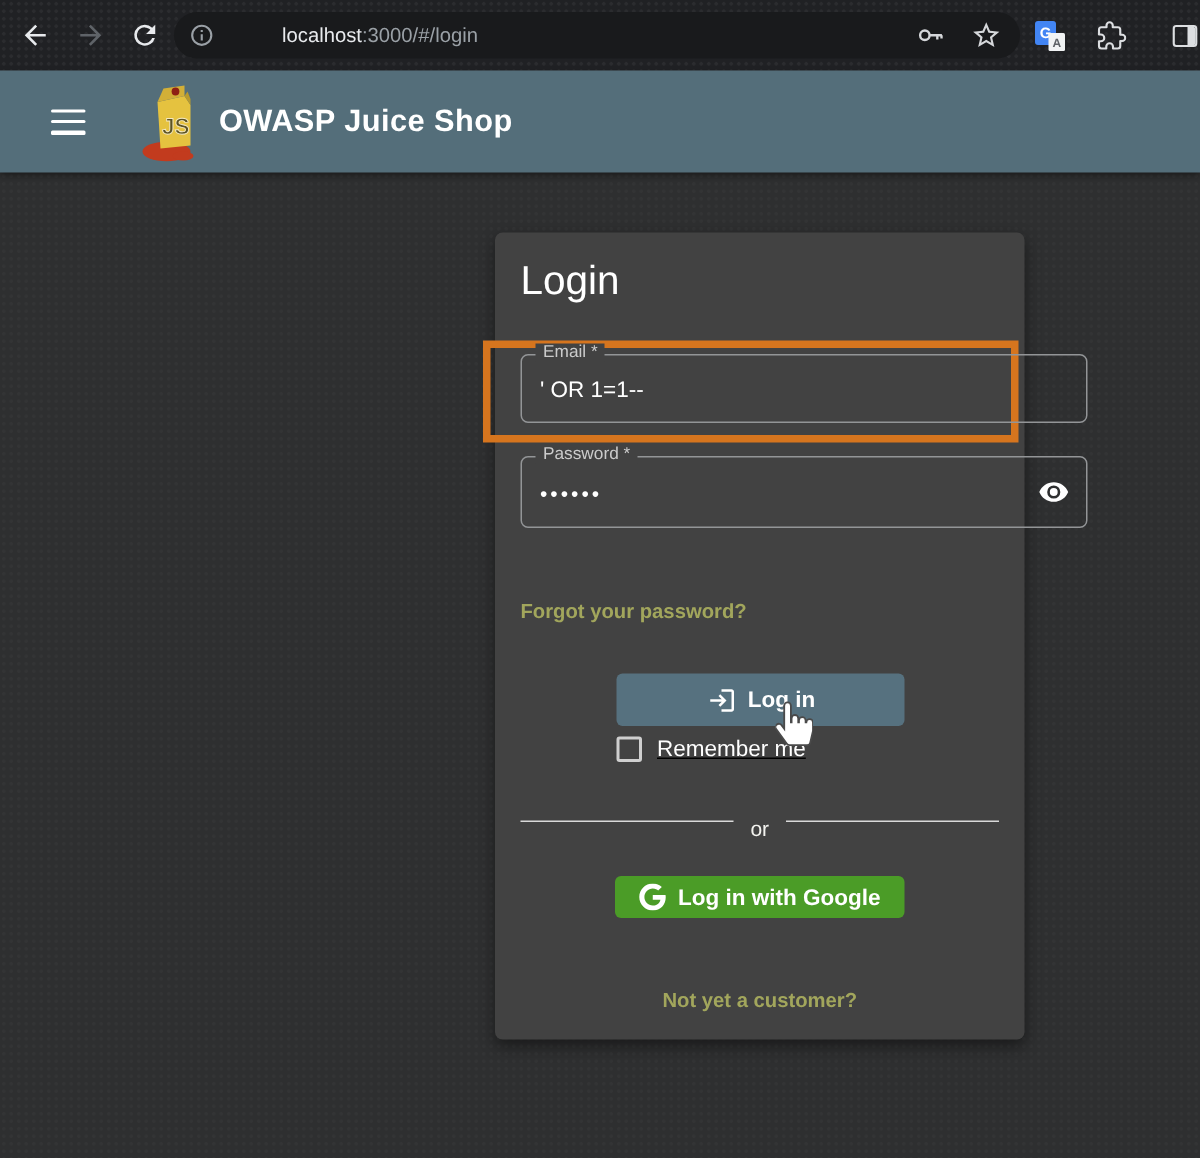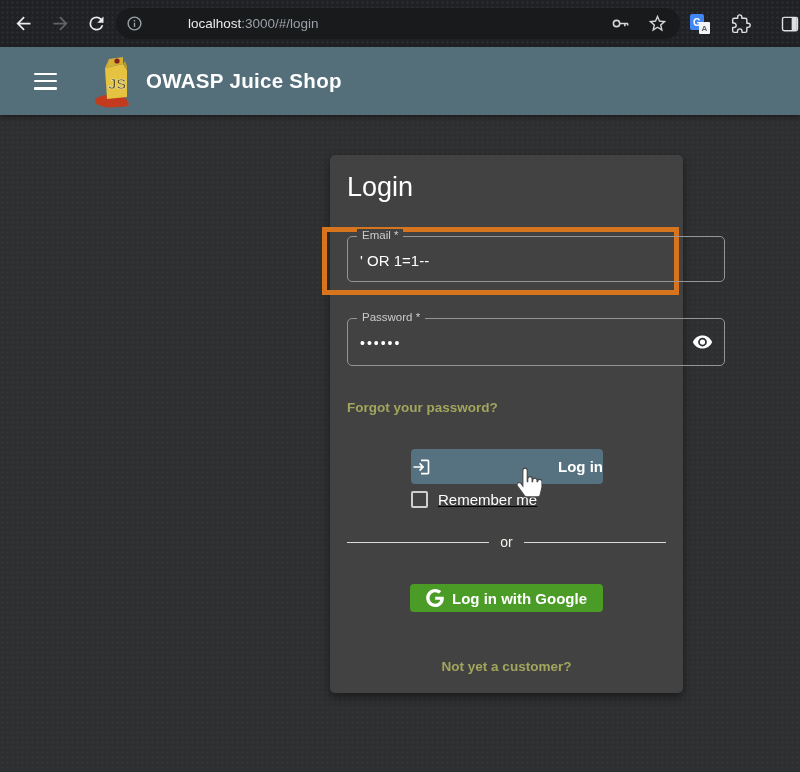--- a/index.html
+++ b/index.html
@@ -99,21 +99,21 @@
 
   .mat-field {
     position: absolute;
     left: 17px;
     width: 378px;
     border: 1px solid #939597;
     border-radius: 5px;
     background: transparent;
   }
   .field-email    { top: 81px;  height: 46px; }
-  .field-password { top: 163px; height: 48px; }
+  .field-password { top: 149px; height: 48px; }
   .mat-label {
     position: absolute; top: -8px; left: 9px;
     background: #424242;
     padding: 0 5px;
     font-size: 11.5px; color: #cbcbcb;
     white-space: nowrap;
   }
   .mat-value { position: absolute; left: 12px; top: 50%; transform: translateY(-42%); font-size: 15px; color: #fff; white-space: nowrap; }
   .pwd-dots { letter-spacing: 2px; font-size: 14px; }
   .eye-btn { position: absolute; right: 11px; top: 50%; transform: translateY(-50%); width: 21px; height: 21px; cursor: pointer; }
@@ -124,32 +124,32 @@
     text-decoration: none; cursor: pointer;
   }
 
   .login-btn {
     position: absolute; left: 81px; top: 294px;
     width: 192px; height: 35px;
     background: #56717f;
     border: none; border-radius: 4px;
     color: #fff; font-size: 15px; font-weight: bold;
     font-family: "Liberation Sans", sans-serif;
-    display: flex; align-items: center; justify-content: space-between; gap: 8px;
+    display: flex; align-items: center; justify-content: center; gap: 8px;
     cursor: pointer;
   }
   .login-btn svg { width: 20px; height: 20px; }
 
   .remember-row { position: absolute; left: 81px; top: 336px; display: flex; align-items: center; gap: 10px; cursor: pointer; text-decoration: underline; }
   .checkbox { width: 17px; height: 17px; border: 2px solid #cfcfcf; border-radius: 2px; background: transparent; }
   .remember-label { color: #fff; font-size: 15px; }
 
   .divider-row { position: absolute; left: 17px; top: 379px; width: 319px; display: flex; align-items: center; gap: 11px; }
   .divider-row .line { flex: 1; height: 1px; background: #d9d9d9; }
-  .divider-row .or { color: #f2f2ee; font-size: 14px; }
+  .divider-row .or { color: #f2f2ee; font-size: 14px; margin-top: 10px; }
 
   .google-btn {
     position: absolute; left: 80px; top: 429px;
     width: 193px; height: 28px;
     background: #4b9c27;
     border: none; border-radius: 4px;
     color: #fff; font-size: 15px; font-weight: bold;
     font-family: "Liberation Sans", sans-serif;
     display: flex; align-items: center; justify-content: center; gap: 8px;
     cursor: pointer;

